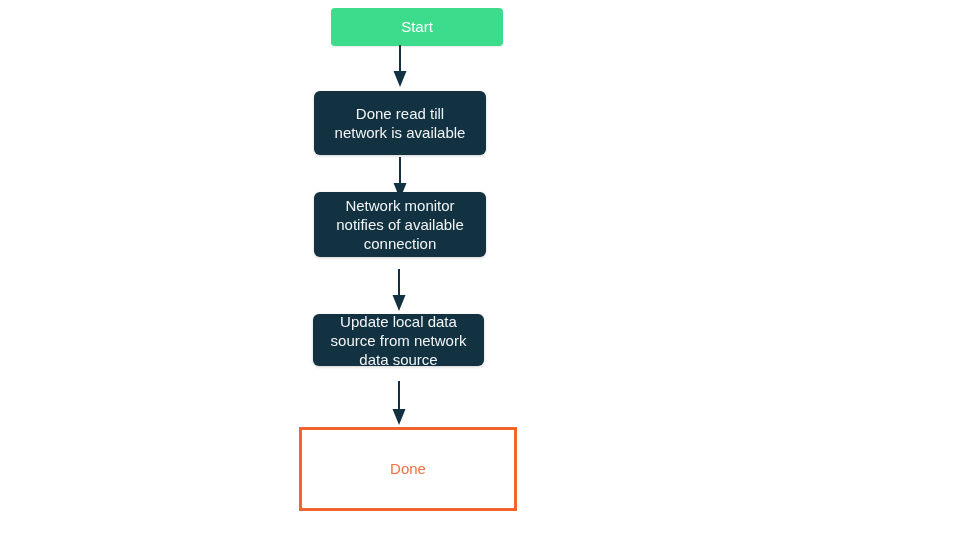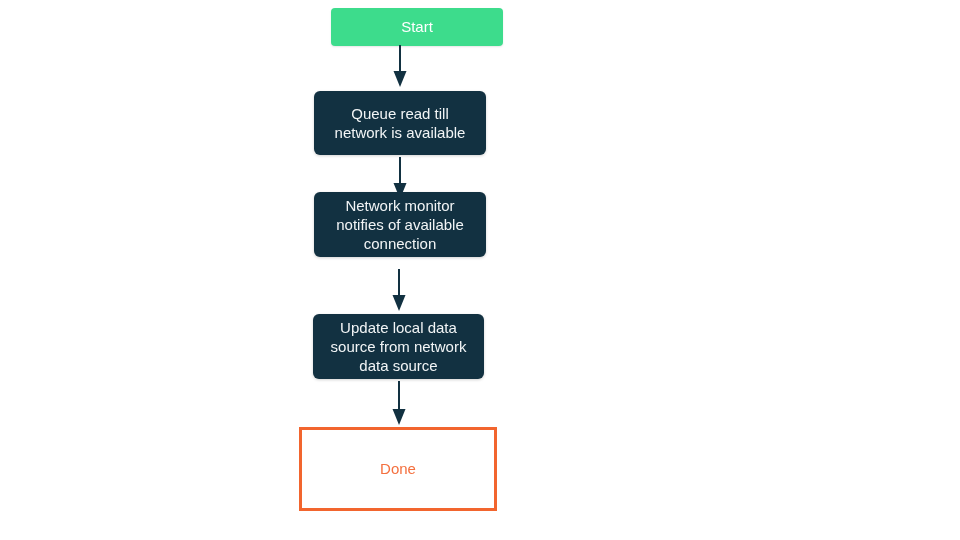--- a/index.html
+++ b/index.html
@@ -69,28 +69,28 @@
   .node-monitor {
     left: 314px;
     top: 192px;
     width: 172px;
     height: 65px;
   }
   .node-update {
     left: 313px;
     top: 314px;
     width: 171px;
-    height: 65px;
+    height: 52px;
   }
 
   
   .node-done {
     left: 299px;
     top: 427px;
-    width: 198px;
+    width: 218px;
     height: 84px;
     background: #ffffff;
     border: 3px solid #f2652e;
     border-radius: 0;
   }
   .node-done .node-text {
     color: #f4703f;
     font-size: 15px;
     line-height: 18px;
   }
@@ -113,21 +113,21 @@
   </div>
 
   <div class="connector" style="left:391px; top:45px;">
     <svg width="18" height="44" viewBox="0 0 18 44">
       <line x1="9" y1="0" x2="9" y2="28" stroke="#123141" stroke-width="2"></line>
       <polygon points="9,42 2.5,26 15.5,26" fill="#123141"></polygon>
     </svg>
   </div>
 
   <div class="node node-process node-queue">
-    <span class="node-text">Queue read till
+    <span class="node-text">Done read till
 network is available</span>
   </div>
 
   <div class="connector" style="left:391px; top:157px;">
     <svg width="18" height="44" viewBox="0 0 18 44">
       <line x1="9" y1="0" x2="9" y2="28" stroke="#123141" stroke-width="2"></line>
       <polygon points="9,42 2.5,26 15.5,26" fill="#123141"></polygon>
     </svg>
   </div>
 

